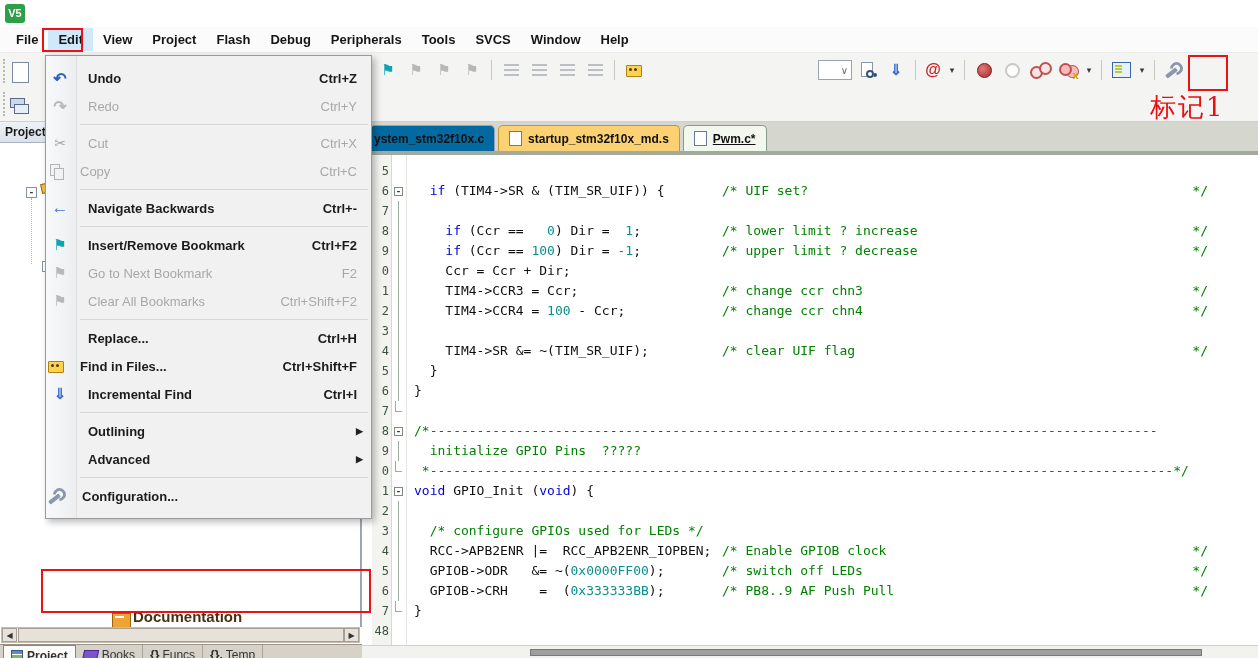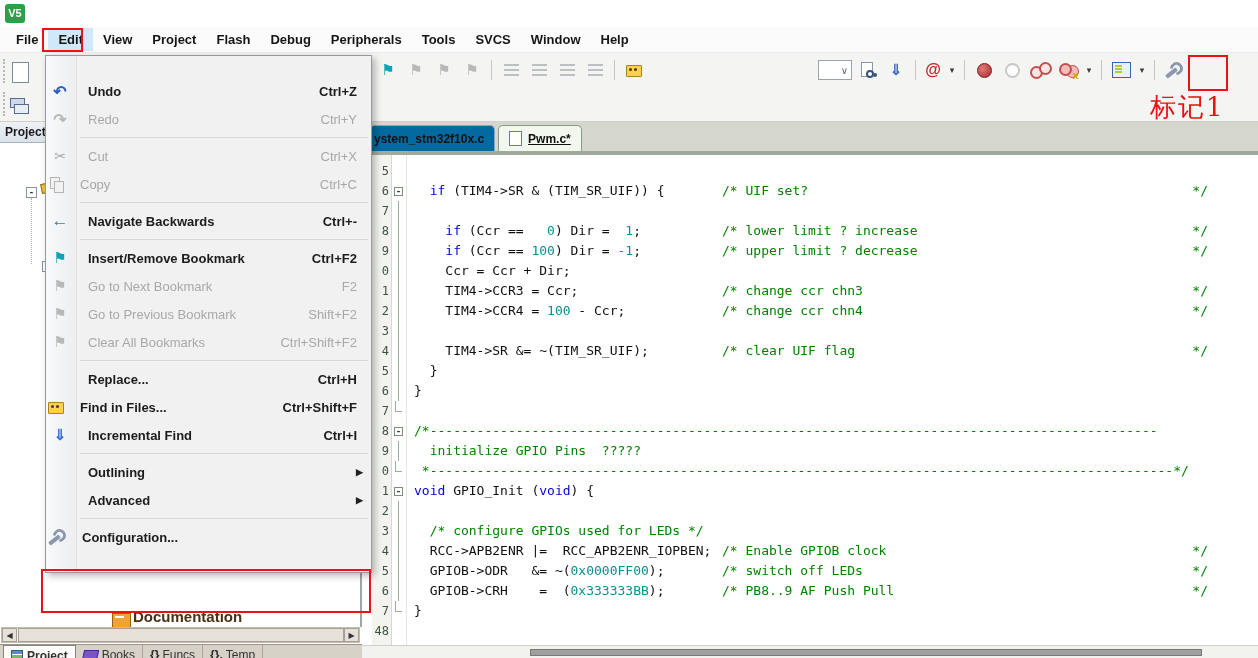--- a/index.html
+++ b/index.html
@@ -131,21 +131,21 @@
   .f-bar::before{content:"";display:block;width:1px;height:20px;background:#9eac9e}
   .f-end::before{content:"";display:block;width:6px;height:10px;border-left:1px solid #9eac9e;border-bottom:1px solid #9eac9e;margin-bottom:10px}
   .codetext{margin:0 0 0 8px;font:13px/20px "DejaVu Sans Mono",monospace;white-space:pre}
   .cp{color:#101010}.ck{color:#0202d6}.cn{color:#0b8e8e}.cg{color:#008200}
   .cmt{position:absolute;left:350px;top:0;width:486px;display:flex;justify-content:space-between;
        font:13px/20px "DejaVu Sans Mono",monospace;color:#008200;white-space:pre}
   #ehscroll{position:absolute;left:362px;top:645px;width:896px;height:13px;background:#f2f2ee;border-top:1px solid #d0d0cc;box-sizing:border-box}
   #ethumb{position:absolute;left:168px;top:3px;width:672px;height:7px;background:#a0a0a0;border:1px solid #787878;box-sizing:border-box}
   
   #menu-popup{position:absolute;left:45px;top:55px;width:327px;background:#f1f1f1;border:1px solid #9a9a9a;
-              box-shadow:3px 3px 7px rgba(0,0,0,.28);z-index:50;padding:21px 0;box-sizing:border-box}
+              box-shadow:3px 3px 7px rgba(0,0,0,.28);z-index:50;padding:8px 0;box-sizing:border-box}
   #menu-popup::before{content:"";position:absolute;left:0;top:0;bottom:0;width:30px;
               background:linear-gradient(90deg,#f8f9fa,#eceef0);border-right:1px solid #e0e0e0}
   .mi{position:relative;height:28px;display:flex;align-items:center}
   .mlb{flex:1;padding-left:14px;font:600 13px "Liberation Sans",sans-serif;color:#1b1b1b;white-space:nowrap}
   .msc{padding-right:14px;font:600 13px "Liberation Sans",sans-serif;color:#1b1b1b;white-space:nowrap}
   .msc.sub{font-size:9px;padding-right:8px;color:#222}
   .mi.dis .mlb,.mi.dis .msc{color:#a8a8a8;font-weight:400}
   .msep{height:9px;position:relative}
   .msep::before{content:"";position:absolute;left:34px;right:3px;top:4px;height:1px;background:#d8d8d8}
   
@@ -328,20 +328,24 @@
         <span>Temp</span>
       </div>
     </div>
 
   <div id="splitter"></div>
 
   <div id="tabbar">
       <div class="tab">
         <span class="tab-label">ystem_stm32f10x.c</span>
       </div>
+      <div class="tab">
+        <span class="tab-pagicon"></span>
+        <span class="tab-label">startup_stm32f10x_md.s</span>
+      </div>
       <div class="tab active">
         <span class="tab-pagicon"></span>
         <span class="tab-label">Pwm.c*</span>
       </div>
     </div>
 
   <div id="editor">
     <div id="gutter-bg"></div>
     <div id="fold-bg"></div>
     <div id="code-lines">
@@ -515,25 +519,20 @@
           <span class="mlb">Insert/Remove Bookmark</span>
           <span class="msc">Ctrl+F2</span>
         </div>
         <div class="mi dis">
           <span class="mic ic-flagg"></span>
           <span class="mlb">Go to Next Bookmark</span>
           <span class="msc">F2</span>
         </div>
         <div class="mi dis">
           <span class="mic ic-flagg"></span>
-          <span class="mlb">Go to Previous Bookmark</span>
-          <span class="msc">Shift+F2</span>
-        </div>
-        <div class="mi dis">
-          <span class="mic ic-flagg"></span>
           <span class="mlb">Clear All Bookmarks</span>
           <span class="msc">Ctrl+Shift+F2</span>
         </div>
         <div class="msep"></div>
         <div class="mi">
           <span class="mic ic-none"></span>
           <span class="mlb">Replace...</span>
           <span class="msc">Ctrl+H</span>
         </div>
         <div class="mi">

